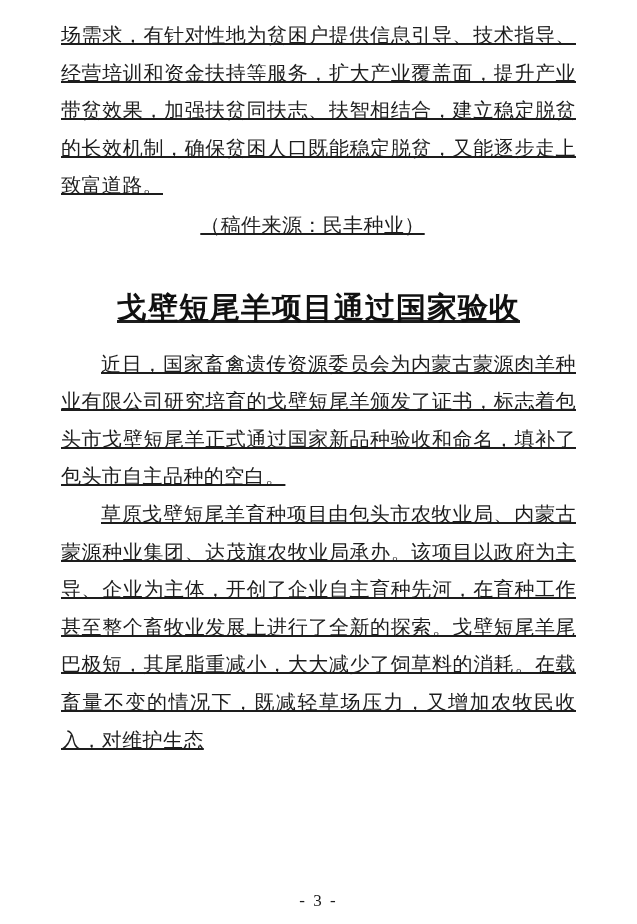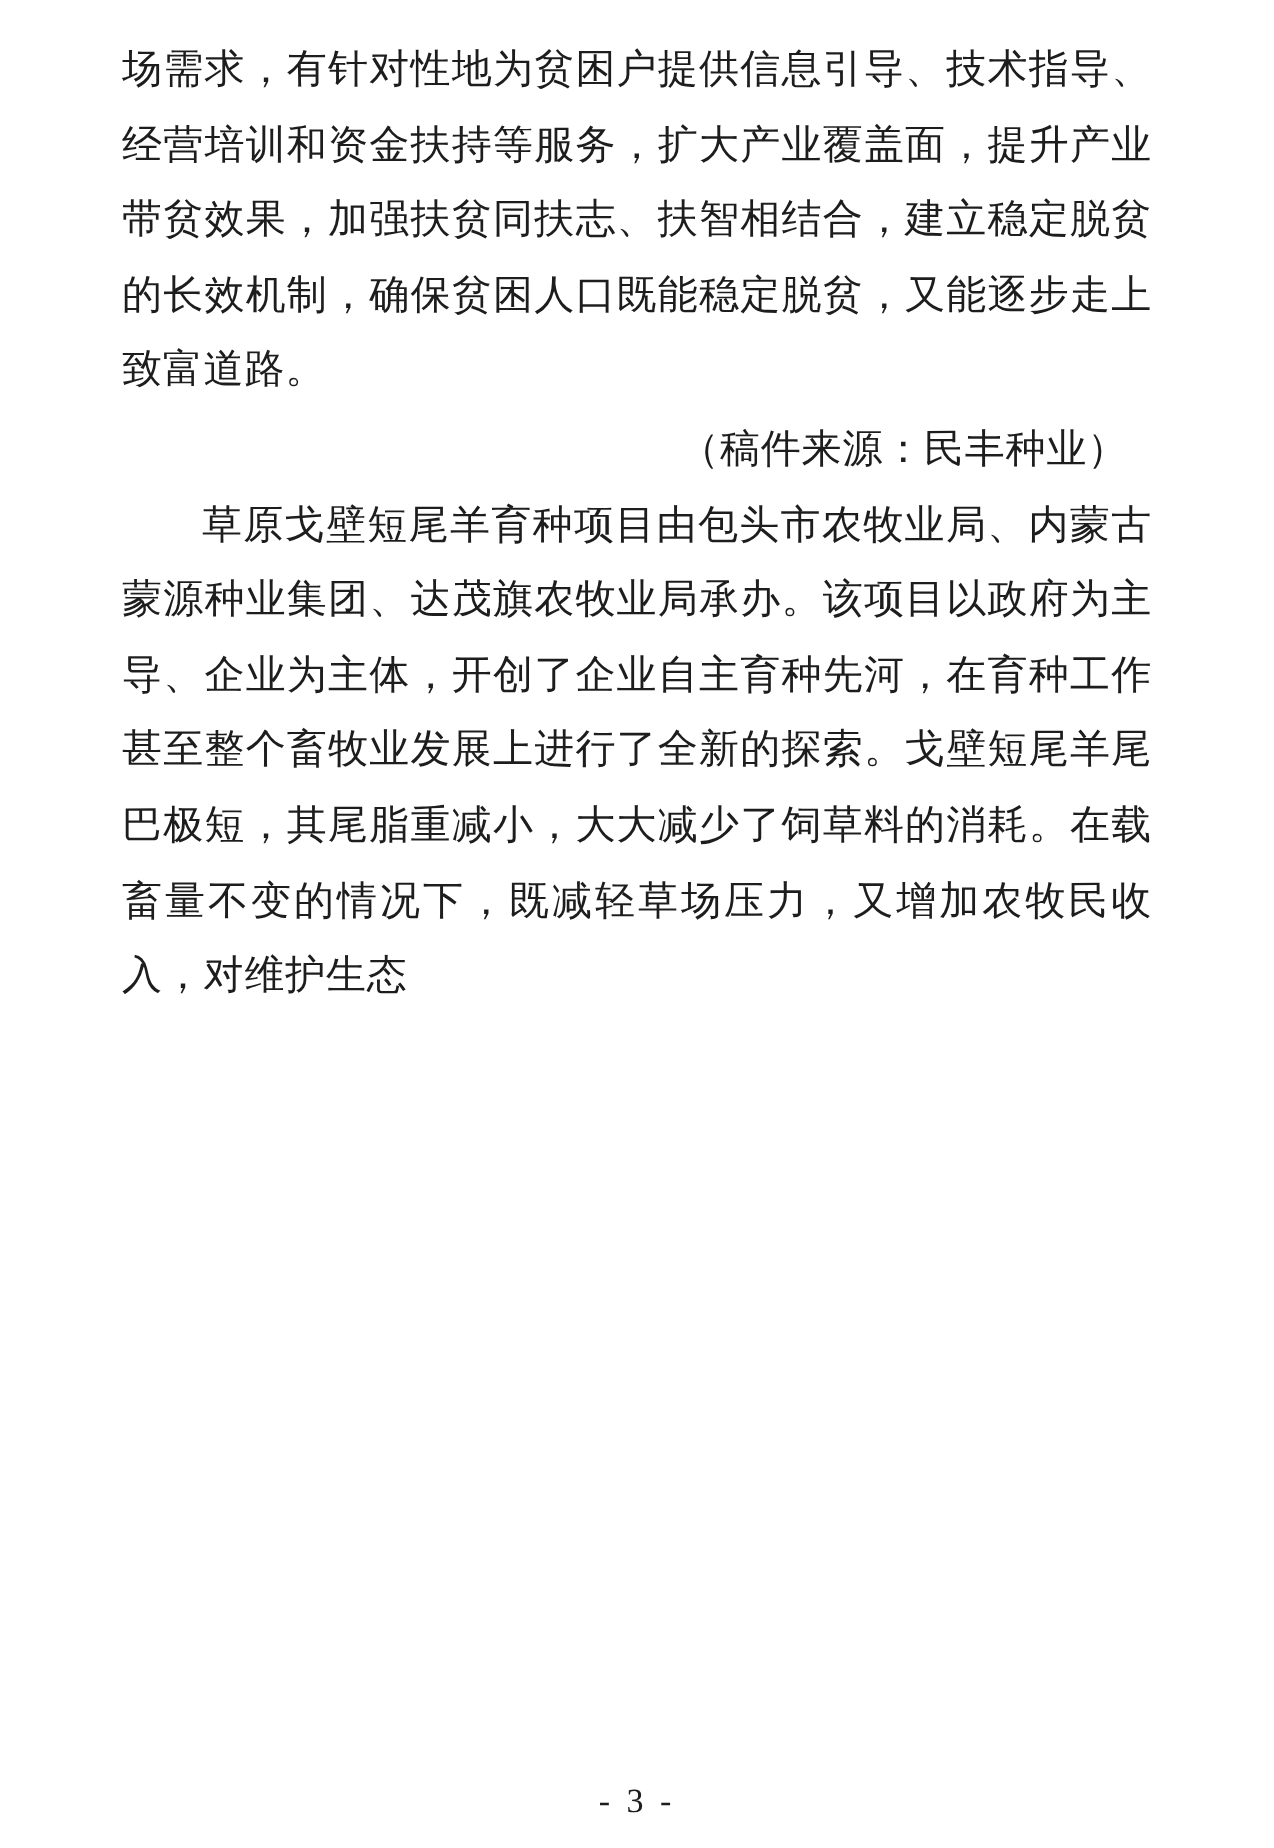--- a/index.html
+++ b/index.html
@@ -9,41 +9,42 @@
   }
   .page {
     position: relative;
     width: 637px;
     height: 924px;
     background: #ffffff;
     overflow: hidden;
     font-family: "Liberation Serif", "DejaVu Serif", serif;
     color: #1d1d1d;
     box-sizing: border-box;
+    text-decoration: underline;
   }
   .content {
     padding: 17px 61px 0 61px;
   }
   .para {
     margin: 0;
     font-size: 20px;
     line-height: 37.6px;
     text-align: justify;
     text-justify: inter-ideograph;
     letter-spacing: 0.4px;
     word-break: break-all;
   }
   .para.indent {
     text-indent: 2em;
   }
   .attribution {
     margin: 2px 0 0 0;
     font-size: 20px;
     line-height: 37.6px;
-    text-align: right;
+    text-align: center;
     padding-right: 12px;
     letter-spacing: 0.4px;
   }
   .article-title {
     margin: 43px 0 18px 0;
     font-size: 30px;
     line-height: 40px;
     font-weight: 700;
     text-align: center;
     letter-spacing: 1px;
@@ -61,18 +62,20 @@
     letter-spacing: 2px;
   }
 </style>
 </head>
 <body>
 
 <div class="page">
   <div class="content">
     <p class="para">场需求，有针对性地为贫困户提供信息引导、技术指导、经营培训和资金扶持等服务，扩大产业覆盖面，提升产业带贫效果，加强扶贫同扶志、扶智相结合，建立稳定脱贫的长效机制，确保贫困人口既能稳定脱贫，又能逐步走上致富道路。</p>
     <p class="attribution">（稿件来源：民丰种业）</p>
+    <h1 class="article-title">戈壁短尾羊项目通过国家验收</h1>
+    <p class="para indent">近日，国家畜禽遗传资源委员会为内蒙古蒙源肉羊种业有限公司研究培育的戈壁短尾羊颁发了证书，标志着包头市戈壁短尾羊正式通过国家新品种验收和命名，填补了包头市自主品种的空白。</p>
     <p class="para indent">草原戈壁短尾羊育种项目由包头市农牧业局、内蒙古蒙源种业集团、达茂旗农牧业局承办。该项目以政府为主导、企业为主体，开创了企业自主育种先河，在育种工作甚至整个畜牧业发展上进行了全新的探索。戈壁短尾羊尾巴极短，其尾脂重减小，大大减少了饲草料的消耗。在载畜量不变的情况下，既减轻草场压力，又增加农牧民收入，对维护生态</p>
   </div>
   <div class="footer">
     <span>- 3 -</span>
   </div>
 </div>
 
 </body></html>

